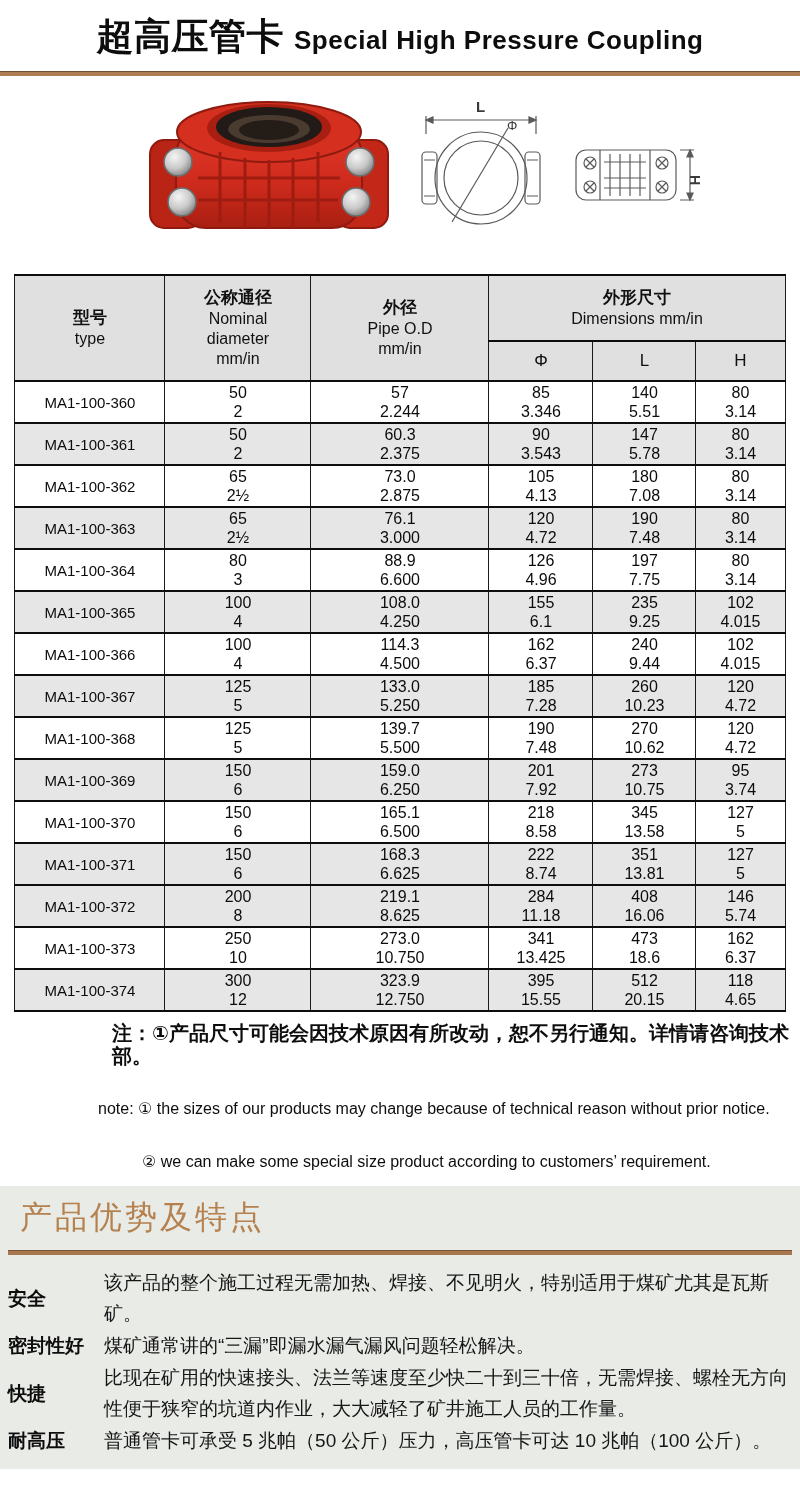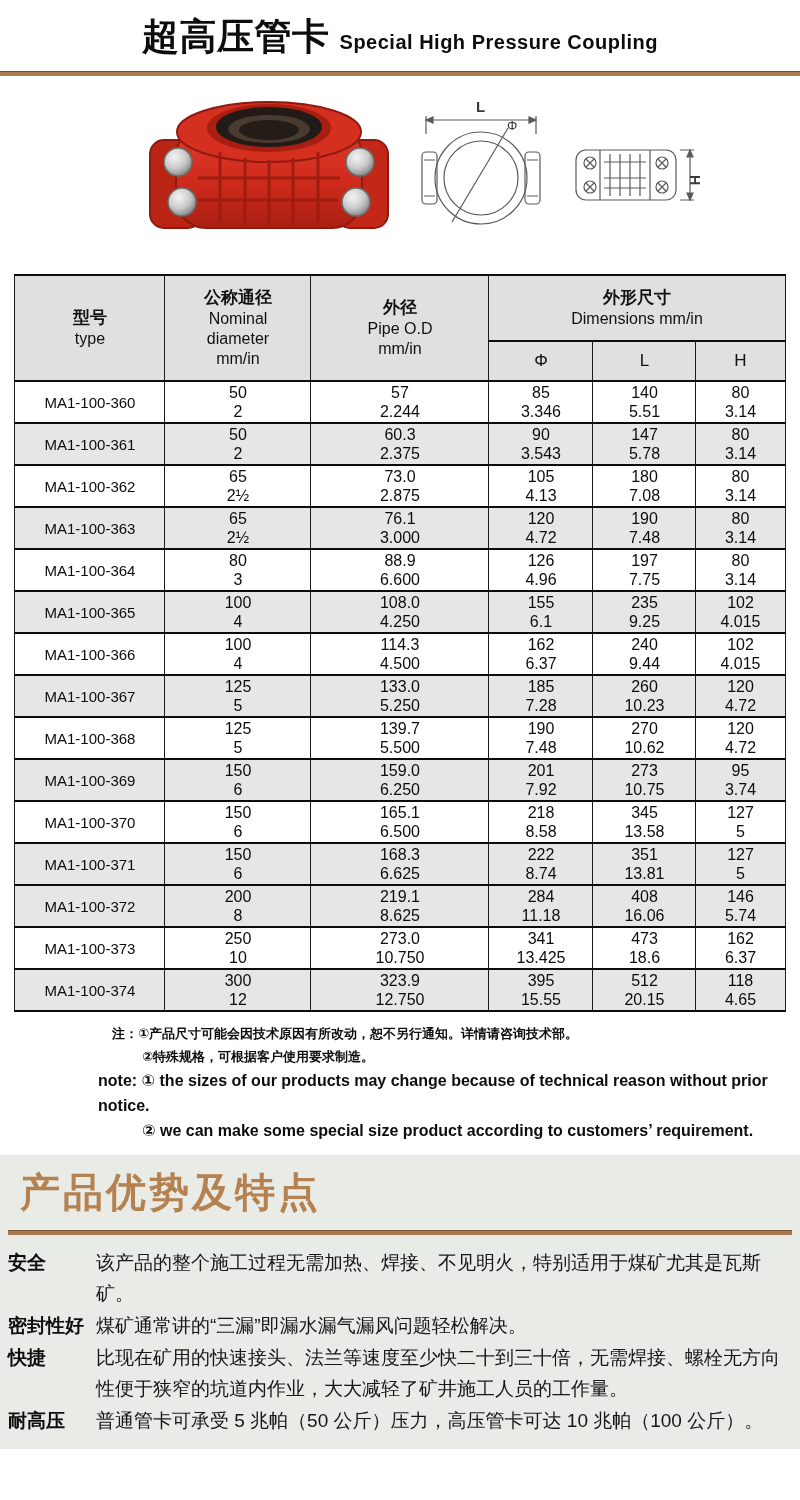--- a/index.html
+++ b/index.html
@@ -3,21 +3,21 @@
 <meta charset="utf-8">
 <style>
   html,body{margin:0;padding:0;background:#ffffff;}
   body{width:800px;font-family:"Liberation Sans","DejaVu Sans",sans-serif;color:#111;}
   .page{width:800px;min-height:1500px;background:#fff;}
 
   
   .header{padding-top:12px;text-align:center;}
   .title-line{font-weight:bold;color:#0d0d0d;letter-spacing:0.5px;}
   .title-zh{font-size:37px;}
-  .title-en{font-size:20px;margin-left:10px;}
+  .title-en{font-size:26px;margin-left:10px;}
   .tan-rule{height:4px;background:#ad7c52;margin-top:9px;border-top:1px solid #6e5033;}
 
   
   .images-row{display:flex;align-items:flex-start;height:182px;margin-top:6px;}
   .product-photo{margin-left:148px;}
   .tech-drawing{margin-left:14px;margin-top:8px;}
 
   
   .spec-table{border-collapse:collapse;width:770px;margin:10px auto 0 auto;table-layout:fixed;}
   .spec-table th,.spec-table td{
@@ -29,31 +29,31 @@
   .hdr-zh{font-size:17px;font-weight:600;line-height:22px;}
   .hdr-en{font-size:16px;line-height:20px;}
   .hdr-sub{font-size:17px;font-weight:600;height:36px;}
   .hdr-main{height:62px;}
   .spec-table td{font-size:16px;line-height:19px;height:37px;color:#0c0c0c;}
   .spec-table td:first-child{font-size:15px;}
   .spec-row.shaded td{background:#e6e6e6;}
 
   
   .notes{margin:10px 0 0 112px;color:#0d0d0d;}
-  .note-zh{font-size:13px;font-weight:bold;line-height:23px;}
+  .note-zh{font-size:20px;font-weight:bold;line-height:23px;}
   .note-zh.indent{padding-left:30px;}
-  .note-en{font-size:16px;font-weight:bold;line-height:25px;margin-left:-14px;}
+  .note-en{font-size:16px;font-weight:normal;line-height:25px;margin-left:-14px;margin-top:28px;}
   .note-en.indent{padding-left:44px;margin-left:-14px;}
 
   
   .features-section{background:#e9ebe7;margin-top:12px;padding:4px 0 12px 0;}
-  .features-title{font-size:40px;font-weight:bold;color:#b5824f;padding:6px 0 4px 20px;letter-spacing:3px;}
+  .features-title{font-size:32px;font-weight:normal;color:#b5824f;padding:6px 0 4px 20px;letter-spacing:3px;}
   .features-rule{height:4px;background:#a9784e;margin:6px 8px 10px 8px;border-top:1px solid #7a5634;}
   .features-list{padding:2px 12px 0 8px;}
-  .feature-row{display:flex;align-items:flex-start;margin-bottom:1px;}
+  .feature-row{display:flex;align-items:center;margin-bottom:1px;gap:8px;}
   .feature-label{flex:0 0 88px;font-size:19px;font-weight:bold;color:#0d0d0d;line-height:31px;}
   .feature-text{flex:1;font-size:19px;color:#161616;line-height:31px;}
 </style>
 </head>
 <body>
 
 <div class="page">
 
   <div class="header">
     <div class="title-line">
@@ -545,21 +545,20 @@
           <td>
             <div>118</div>
             <div>4.65</div>
           </td>
         </tr>
       </tbody>
   </table>
 
   <div class="notes">
     <div class="note-zh">注：①产品尺寸可能会因技术原因有所改动，恕不另行通知。详情请咨询技术部。</div>
-    <div class="note-zh indent">②特殊规格，可根据客户使用要求制造。</div>
     <div class="note-en">note: ① the sizes of our products may change because of  technical reason without prior notice.</div>
     <div class="note-en indent">② we can make some special size product according to customers’ requirement.</div>
   </div>
 
   <div class="features-section">
     <div class="features-title">产品优势及特点</div>
     <div class="features-rule"></div>
     <div class="features-list">
         <div class="feature-row">
           <div class="feature-label">安全</div>

